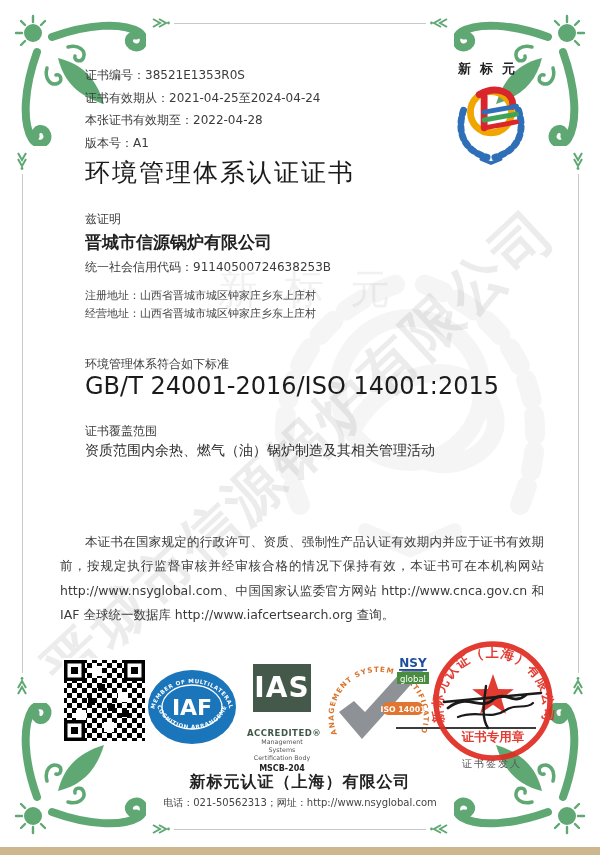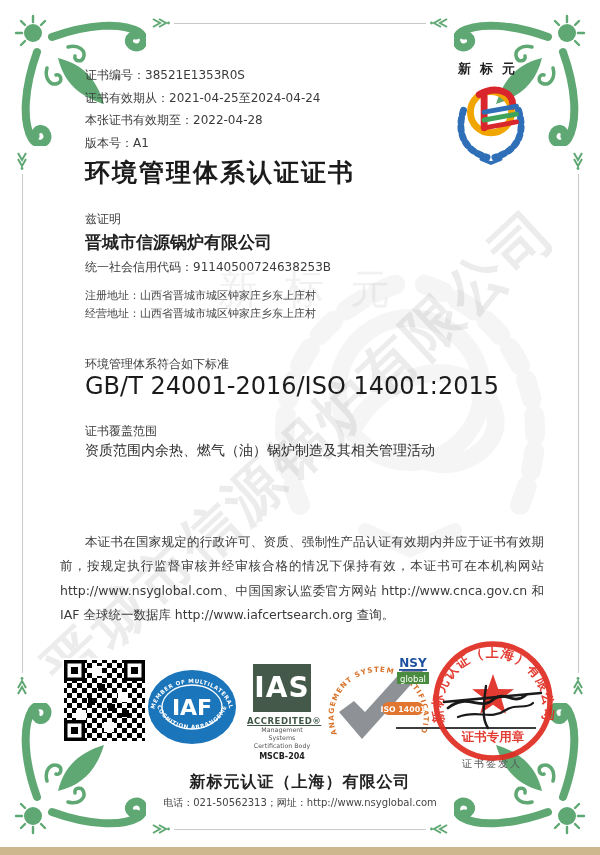--- a/index.html
+++ b/index.html
@@ -36,41 +36,41 @@
     font-size:40px; letter-spacing:26px; color:rgba(130,130,130,0.11);
   }
   .wm-wreath { position:absolute; left:245px; top:240px; z-index:0; opacity:0.05; }
   
   .meta { position:absolute; left:85px; top:64px; z-index:2; font-size:12px; color:#3b3b3b; }
   .meta div { line-height:22.5px; }
   .brand-top { position:absolute; left:458px; top:60px; z-index:2; font-size:13px; color:#222;
     letter-spacing:9px; font-weight:bold; white-space:nowrap; }
   .logo { position:absolute; left:442px; top:74px; z-index:2; }
   
-  .title { position:absolute; left:85px; top:156px; z-index:2; font-size:25px; font-weight:bold;
+  .title { position:absolute; left:85px; top:156px; z-index:2; font-size:25px; font-weight:normal;
     color:#1b1b1b; letter-spacing:2px; }
   .lbl { position:absolute; left:85px; z-index:2; font-size:12px; color:#3b3b3b; }
   .certify-intro { top:211px; }
   .company { position:absolute; left:85px; top:231px; z-index:2; font-size:17px; font-weight:bold; color:#222; }
   .credit { top:259px; }
   .addr { position:absolute; left:85px; z-index:2; font-size:11px; color:#444; }
   .addr1 { top:288px; } .addr2 { top:306px; }
   .std-intro { top:356px; }
   .standard { position:absolute; left:85px; top:372px; z-index:2; font-size:24px; font-weight:normal; color:#1b1b1b; }
   .scope-lbl { top:423px; }
   .scope { position:absolute; left:85px; top:442px; z-index:2; font-size:14px; color:#2e2e2e; }
   .note { position:absolute; left:60px; right:56px; top:530px; z-index:2; font-size:12.5px;
     color:#3a3a3a; line-height:1.95; text-indent:2em; text-align:justify; }
   
   .qr { position:absolute; left:62px; top:658px; z-index:2; }
   .iaf { position:absolute; left:146px; top:668px; z-index:2; }
   .ias { position:absolute; left:247px; top:664px; z-index:2; width:70px; text-align:center; }
   .ias-box { width:58px; height:48px; margin:0 auto; background:#44594a; color:#fff;
     font-size:28px; font-weight:bold; line-height:48px; letter-spacing:1px; }
-  .ias-acc { margin-top:4px; font-size:8.5px; font-weight:bold; color:#3f5747; letter-spacing:.5px;text-decoration:underline; }
+  .ias-acc { margin-top:16px; font-size:8.5px; font-weight:bold; color:#3f5747; letter-spacing:.5px; }
   .ias-sm { font-size:6.3px; color:#555; line-height:8px; }
   .ias-code { font-size:8px; font-weight:bold; color:#222; margin-top:2px; }
   .nsy { position:absolute; left:325px; top:652px; z-index:2; }
   .stamp { position:absolute; left:428px; top:636px; z-index:3; }
   .sig-line { position:absolute; left:396px; top:727px; width:140px; height:1.5px; background:#3c3c3c; z-index:2; }
   .signer { position:absolute; left:426px; top:757px; width:132px; text-align:center; z-index:2;
     font-size:10px; color:#555; letter-spacing:2px; }
   
   .footer { position:absolute; left:0; right:0; top:772px; z-index:2; text-align:center; }
   .footer .f-company { font-size:16px; font-weight:bold; color:#222; letter-spacing:1px; }

